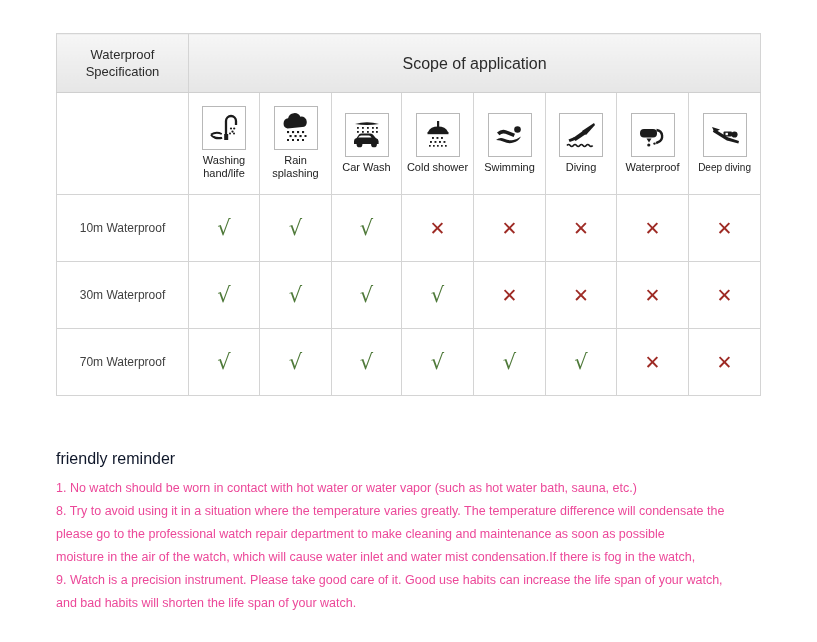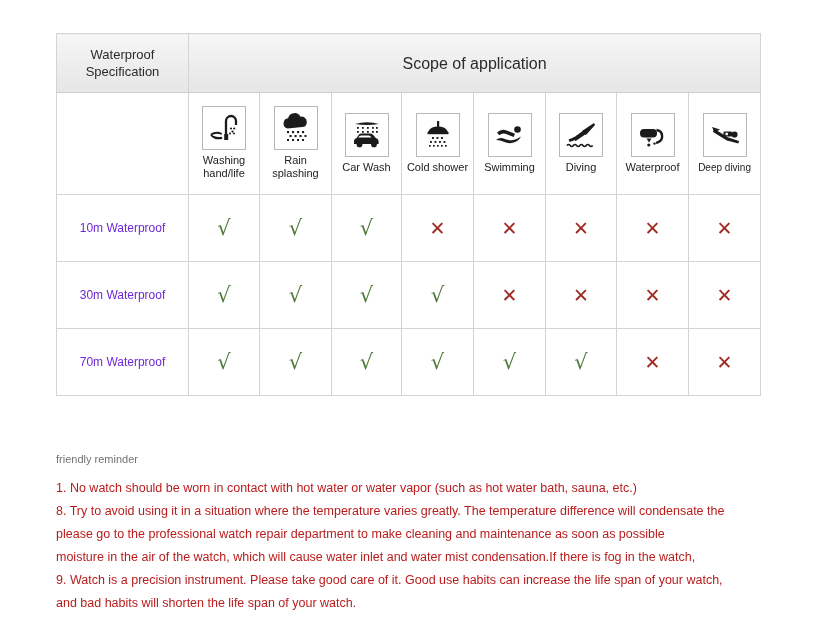--- a/index.html
+++ b/index.html
@@ -70,21 +70,21 @@
   .icon-label {
     font-size: 11px;
     line-height: 13px;
     color: #222222;
   }
   .icon-label.small { font-size: 10px; }
 
   .data-row td { height: 66px; }
   .row-label {
     font-size: 12px;
-    color: #6d28d9;
+    color: #404040;
     text-align: center;
   }
   .mark {
     font-size: 21px;
     line-height: 21px;
     font-family: "DejaVu Sans", sans-serif;
   }
   .mark.yes { color: #4f7a3a; }
   .mark.no  { color: #9e2b25; font-size: 19px; }
 
@@ -100,29 +100,29 @@
   col.c-i8 { width: 72px; }
 
   
   .notes {
     position: absolute;
     left: 56px;
     top: 450px;
     width: 740px;
   }
   .notes-title {
-    color: #737373;
-    font-size: 11px;
+    color: #0f172a;
+    font-size: 16px;
     line-height: 18px;
     margin-bottom: 9px;
   }
   .note-line {
     font-size: 12.5px;
     line-height: 23px;
-    color: #b91c1c;
+    color: #ec4899;
   }
 </style>
 </head>
 <body>
 
 <div class="page">
 
   <table class="spec-table">
     <colgroup>
       <col class="c-spec">

